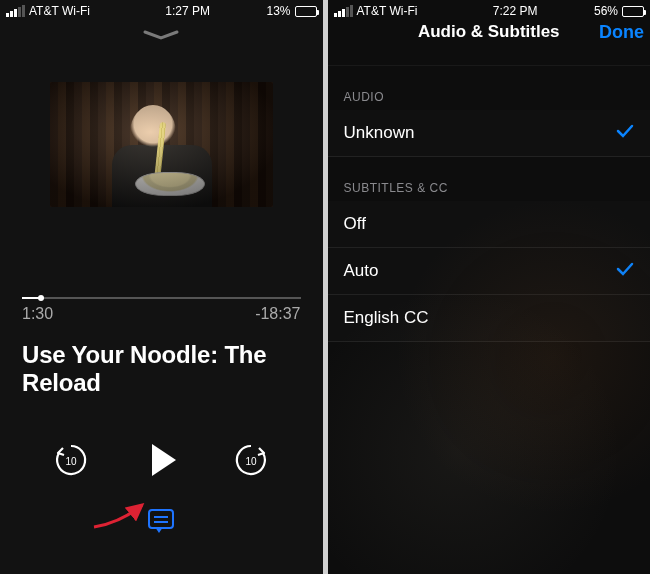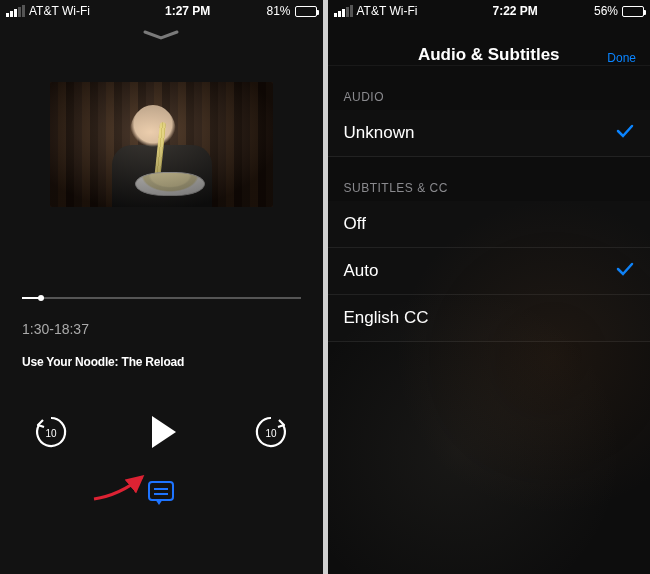--- a/index.html
+++ b/index.html
@@ -30,21 +30,21 @@
     font-weight: 500;
   }
   .status-left, .status-right { display: flex; align-items: center; gap: 4px; }
   .signal-bars { display: flex; align-items: flex-end; gap: 1px; }
   .signal-bars span { width: 3px; background: #fff; }
   .signal-bars span:nth-child(1){height:4px;}
   .signal-bars span:nth-child(2){height:6px;}
   .signal-bars span:nth-child(3){height:8px;}
   .signal-bars span:nth-child(4){height:10px;background:#555;}
   .signal-bars span:nth-child(5){height:12px;background:#555;}
-  .status-center { font-weight: 700; margin-left: 19px; }
+  .status-center { font-weight: 400; margin-left: 19px; }
   .battery-wrap { display:flex; align-items:center; gap:2px;}
   .battery-shell { width:22px; height:11px; border:1px solid #fff; border-radius:2px; position:relative; }
   .battery-shell::after { content:""; position:absolute; right:-3px; top:3px; width:2px; height:5px; background:#fff; border-radius:0 1px 1px 0;}
   .battery-fill { background:#fff; height:100%; }
   
   .collapse-grip { display:flex; justify-content:center; padding:8px 0 4px; }
   .thumb-wrap { padding: 38px 50px 18px; }
   .thumb {
     width: 100%;
     aspect-ratio: 16/9;
@@ -80,36 +80,36 @@
     position:absolute; left:48%; top:32%;
     width:6px; height:60px;
     background: repeating-linear-gradient(90deg,#f0e080 0 2px,#d8c860 2px 3px);
     transform: rotate(6deg);
     border-radius:3px;
   }
   .scrubber-zone { padding: 72px 22px 0; }
   .scrubber { position:relative; height:2px; background:#555; }
   .scrubber .progress { position:absolute; left:0; top:0; height:100%; background:#fff; }
   .scrubber .dot { position:absolute; top:50%; width:6px; height:6px; background:#fff; border-radius:50%; transform:translate(-50%,-50%); }
-  .times { display:flex; font-size:14px; color:#aaa; margin-top:22px; }
-  .title { padding: 18px 22px 0; font-size: 12px; font-weight:600; letter-spacing:-0.2px; }
-  .controls { display:flex; justify-content:center; align-items:center; gap:76px; padding-top:44px; }
+  .times { display:flex; justify-content:space-between; font-size:16px; color:#aaa; margin-top:6px; }
+  .title { padding: 18px 22px 0; font-size: 24px; font-weight:600; letter-spacing:-0.2px; }
+  .controls { display:flex; justify-content:center; align-items:center; gap:56px; padding-top:44px; }
   .skip-btn, .play-btn { display:flex; align-items:center; justify-content:center; }
   .play-triangle { width:0; height:0; border-left:24px solid #fff; border-top:16px solid transparent; border-bottom:16px solid transparent; margin-left:6px;}
   .cc-row { display:flex; justify-content:center; padding-top:30px; position:relative;}
   .cc-icon-box { width:26px; height:20px; border:2px solid #1e74ff; border-radius:4px; position:relative; }
   .cc-icon-box::after { content:""; position:absolute; bottom:-6px; left:5px; width:0;height:0;
     border-top:6px solid #1e74ff; border-left:4px solid transparent; border-right:4px solid transparent;}
   .cc-lines { position:absolute; left:4px; right:4px; top:5px; height:2px; background:#1e74ff; box-shadow: 0 5px 0 #1e74ff;}
   .arrow { position:absolute; left:90px; bottom:-4px; }
 
   
-  .nav-bar { display:flex; align-items:flex-end; justify-content:center; height:44px; position:relative; border-bottom:1px solid rgba(255,255,255,0.05); }
+  .nav-bar { display:flex; align-items:flex-start; justify-content:center; height:44px; position:relative; border-bottom:1px solid rgba(255,255,255,0.05); }
   .nav-title { font-size:17px; font-weight:600; }
-  .nav-done { position:absolute; right:14px; color:#0a84ff; font-size:12px; font-weight:400; }
+  .nav-done { position:absolute; right:6px; color:#0a84ff; font-size:18px; font-weight:700; }
   .section-header { padding: 24px 16px 6px; font-size:12px; color:#8a8a8e; letter-spacing:0.5px; }
   .row { display:flex; align-items:center; justify-content:space-between; padding: 13px 16px; font-size:17px; border-bottom:1px solid rgba(255,255,255,0.08); background: rgba(255,255,255,0.015);}
   .row .check { color:#0a84ff; }
   .dim-bg { position:absolute; top:90px; left:0; right:0; bottom:0;
     background:
       radial-gradient(circle at 70% 55%, rgba(120,70,30,0.14), transparent 45%),
       radial-gradient(circle at 40% 75%, rgba(160,150,130,0.08), transparent 40%);
     pointer-events:none; }
 </style>
 </head>
@@ -122,21 +122,21 @@
           <span></span>
           <span></span>
           <span></span>
           <span></span>
           <span></span>
         </span>
       <span>AT&amp;T Wi-Fi</span>
     </div>
     <div class="status-center">1:27 PM</div>
     <div class="status-right">
-      <span>81%</span>
+      <span>13%</span>
       <span class="battery-wrap">
         <span class="battery-shell"><span class="battery-fill" id="batt-left" style="width: 81%;"></span></span>
       </span>
     </div>
   </div>
 
   <div class="collapse-grip">
     <svg width="36" height="10" viewBox="0 0 36 10">
         <polyline points="2,2 18,8 34,2" fill="none" stroke="#7a7a7a" stroke-width="3" stroke-linecap="round"></polyline>
       </svg>

